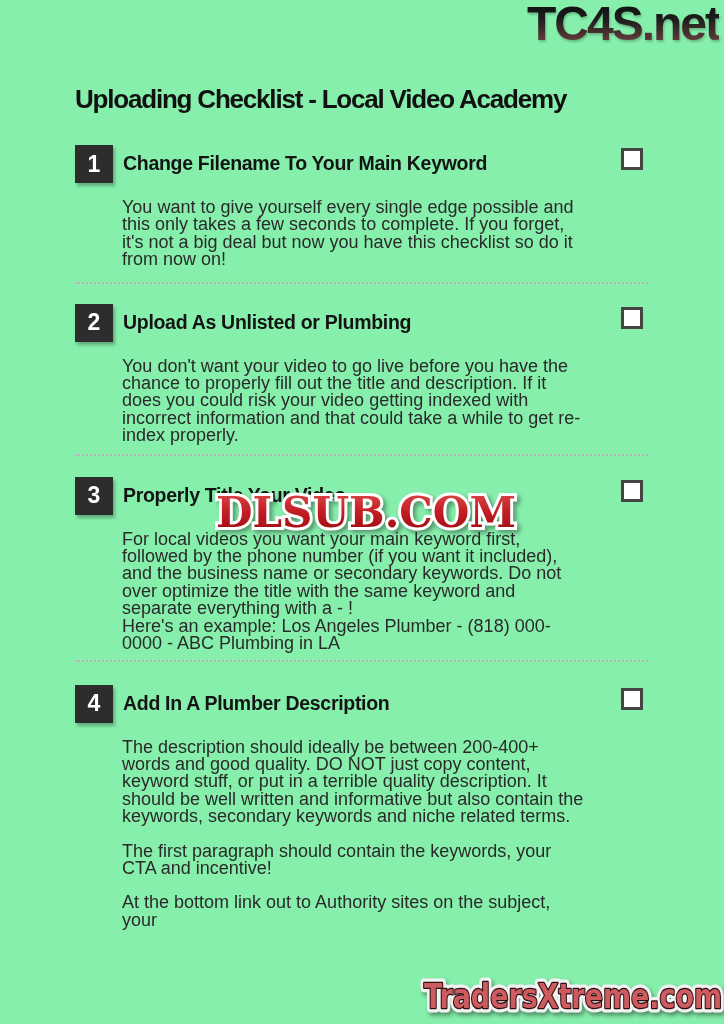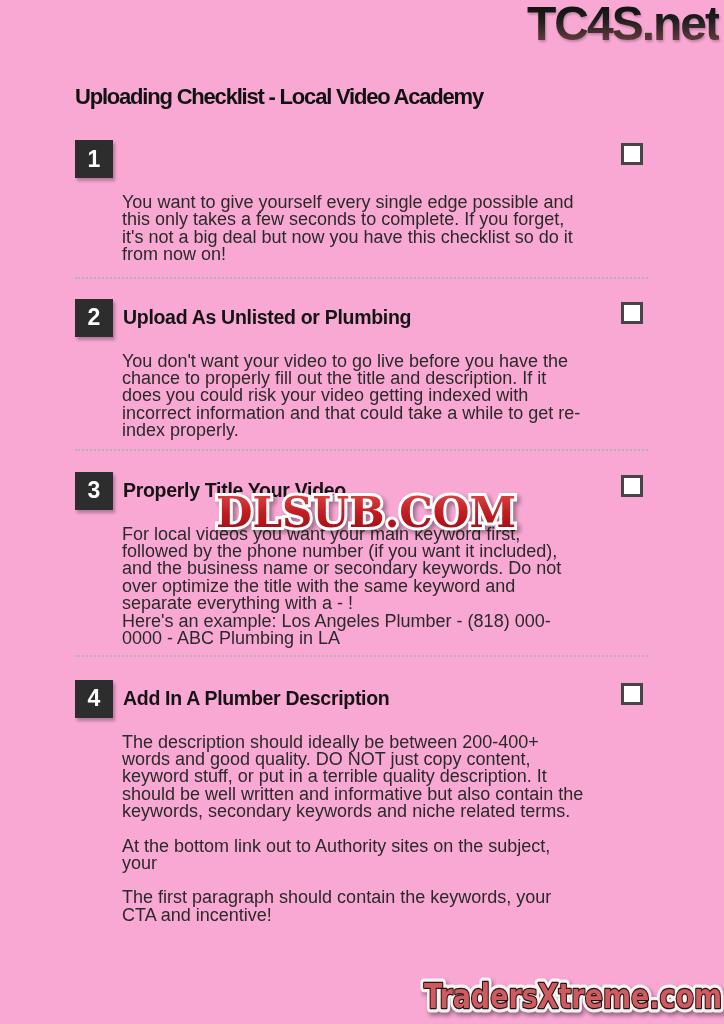--- a/index.html
+++ b/index.html
@@ -1,32 +1,32 @@
 <!DOCTYPE html>
 <html><head>
 <meta charset="utf-8">
 <style>
   html,body{margin:0;padding:0;background:#fff;}
   .page{
-    position:relative;width:724px;height:1024px;background:#f9a8d4;overflow:hidden;
+    position:relative;width:724px;height:1024px;background:#86efac;overflow:hidden;
     font-family:"Liberation Sans",sans-serif;
     text-decoration:underline;
   }
   
   .site-logo{
     position:absolute;top:-4px;right:5px;z-index:3;
     font-size:48px;font-weight:bold;letter-spacing:-2px;
     background:linear-gradient(#0e0e0e 8%,#1d1d1d 42%,#7a4545 95%);
     -webkit-background-clip:text;background-clip:text;
     color:transparent;-webkit-text-fill-color:transparent;
     filter:drop-shadow(1px 2px 1px rgba(0,0,0,0.22));
   }
   .content{position:absolute;left:75px;top:84px;width:573px;z-index:1;}
   .doc-title{
-    margin:0;font-size:22px;font-weight:bold;letter-spacing:-1.2px;color:#111;
+    margin:0;font-size:26px;font-weight:bold;letter-spacing:-1.2px;color:#111;
     white-space:nowrap;
   }
   .intro{
     margin:19px 0 0 0;width:562px;font-size:14.6px;line-height:18px;color:#222;
   }
   .item-header{display:flex;align-items:flex-start;}
   .badge{
     width:38px;height:38px;background:#2d2d2d;color:#fff;
     font-size:23px;font-weight:bold;display:flex;align-items:center;justify-content:center;
     box-shadow:2px 3px 3px rgba(0,0,0,0.28);flex:none;
@@ -66,20 +66,21 @@
   <div class="site-logo">TC4S.net</div>
 
   <div class="content">
 
     <h1 class="doc-title">Uploading Checklist - Local Video Academy</h1>
 
 
     <div class="item" id="item1">
       <div class="item-header">
         <div class="badge">1</div>
+        <div class="heading">Change Filename To Your Main Keyword</div>
         <div class="checkbox"></div>
       </div>
       <div class="item-body">
         <p>You want to give yourself every single edge possible and this only takes a few seconds to complete. If you forget, it's not a big deal but now you have this checklist so do it from now on!</p>
       </div>
     </div>
 
     <hr class="divider" id="div1">
 
     <div class="item" id="item2">
@@ -110,22 +111,22 @@
     <hr class="divider" id="div3">
 
     <div class="item" id="item4">
       <div class="item-header">
         <div class="badge">4</div>
         <div class="heading">Add In A Plumber Description</div>
         <div class="checkbox"></div>
       </div>
       <div class="item-body">
         <p>The description should ideally be between 200-400+ words and good quality. DO NOT just copy content, keyword stuff, or put in a terrible quality description. It should be well written and informative but also contain the keywords, secondary keywords and niche related terms.</p>
+        <p>The first paragraph should contain the keywords, your CTA and incentive!</p>
         <p>At the bottom link out to Authority sites on the subject, your</p>
-        <p>The first paragraph should contain the keywords, your CTA and incentive!</p>
       </div>
     </div>
 
   </div>
 
   <svg class="wm-middle" width="336" height="64" viewBox="0 0 336 64">
     <defs>
       <linearGradient id="dlsubGrad" x1="0" y1="0" x2="0" y2="1">
         <stop offset="0" stop-color="#e0504f"></stop>
         <stop offset="0.5" stop-color="#c21e23"></stop>

